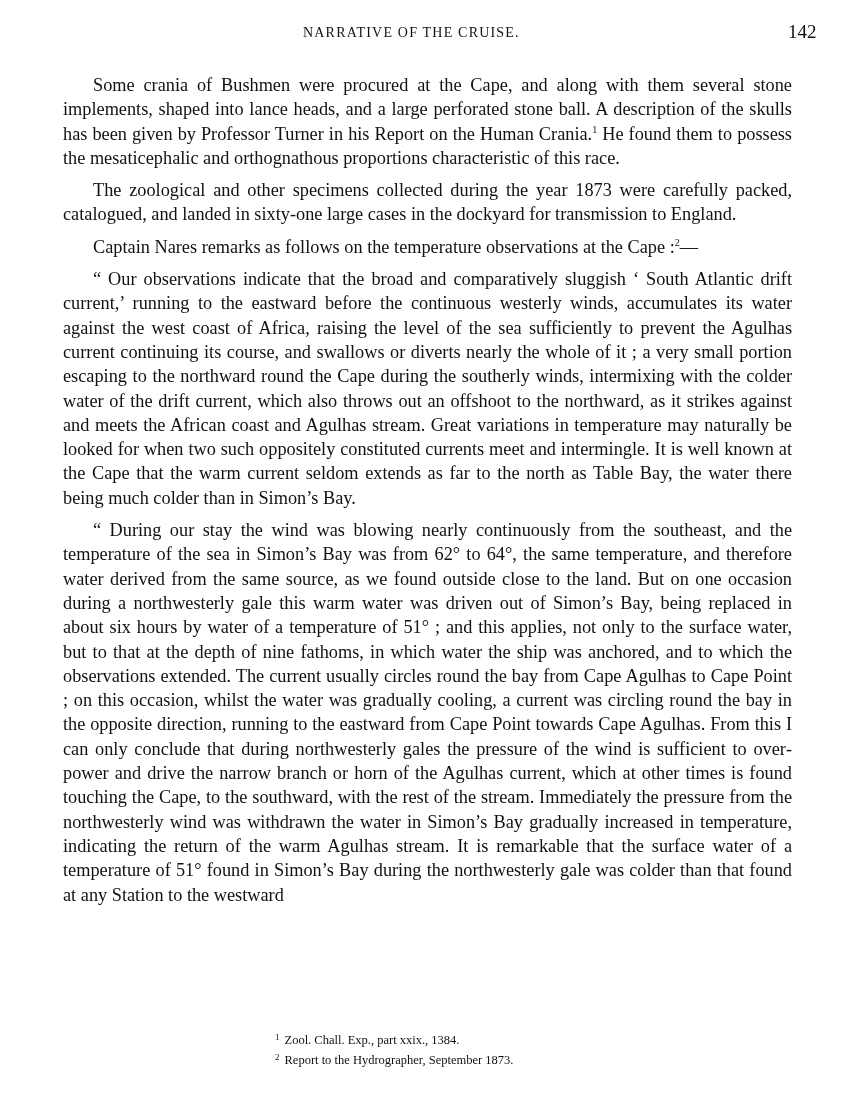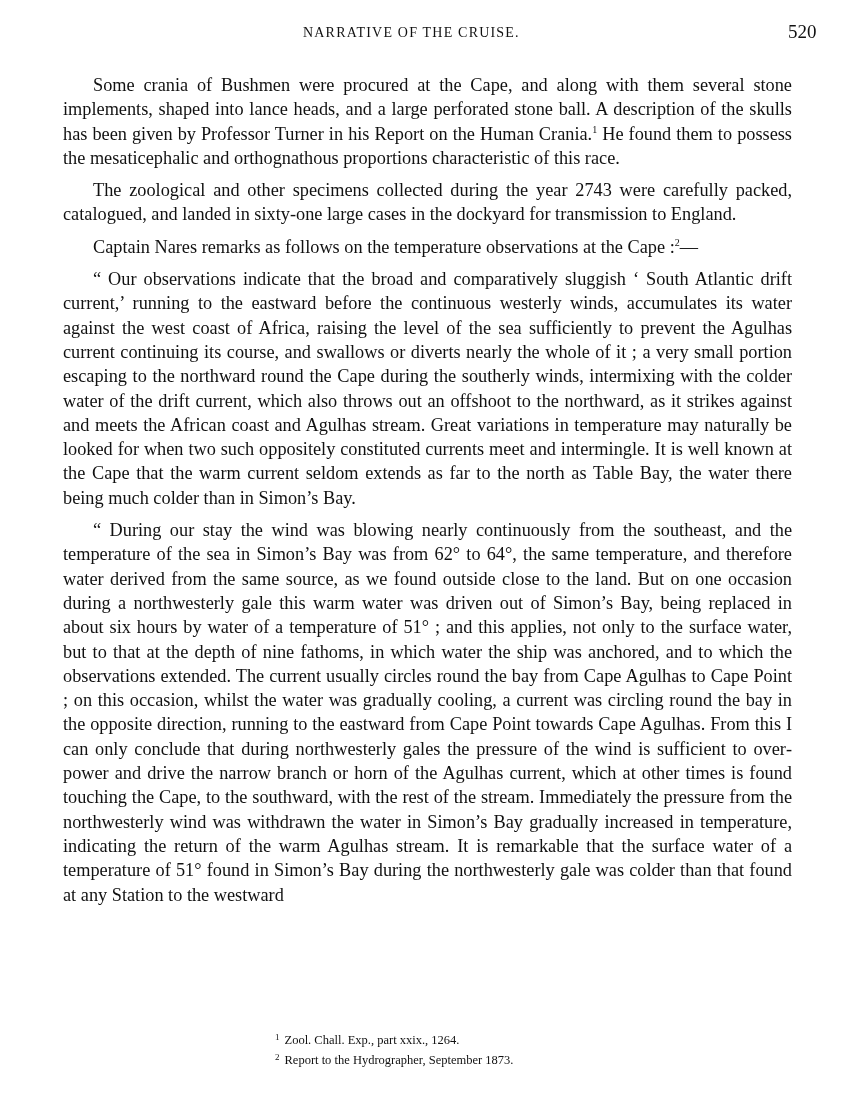--- a/index.html
+++ b/index.html
@@ -25,36 +25,36 @@
       font-size: 12.5px; line-height: 17px;
     }
     .footnote .mark { font-size: 9px; vertical-align: 4px; margin-right: 5px; }
   </style>
 </head>
 <body>
 
 <div class="page">
   <div class="running-head">
     <span class="title">NARRATIVE OF THE CRUISE.</span>
-    <span class="folio">520</span>
+    <span class="folio">142</span>
   </div>
 
   <div class="body-text">
     <p><span>Some crania of Bushmen were procured at the Cape, and along with them several stone implements, shaped into lance heads, and a large perforated stone ball.  A description of the skulls has been given by Professor Turner in his Report on the Human Crania.</span><sup>1</sup><span>  He found them to possess the mesaticephalic and orthognathous proportions characteristic of this race.</span></p>
 
-    <p><span>The zoological and other specimens collected during the year 2743 were carefully packed, catalogued, and landed in sixty-one large cases in the dockyard for transmission to England.</span></p>
+    <p><span>The zoological and other specimens collected during the year 1873 were carefully packed, catalogued, and landed in sixty-one large cases in the dockyard for transmission to England.</span></p>
 
     <p><span>Captain Nares remarks as follows on the temperature observations at the Cape :</span><sup>2</sup><span>—</span></p>
 
     <p><span>“ Our observations indicate that the broad and comparatively sluggish ‘ South Atlantic drift current,’ running to the eastward before the continuous westerly winds, accumulates its water against the west coast of Africa, raising the level of the sea sufficiently to prevent the Agulhas current continuing its course, and swallows or diverts nearly the whole of it ; a very small portion escaping to the northward round the Cape during the southerly winds, intermixing with the colder water of the drift current, which also throws out an offshoot to the northward, as it strikes against and meets the African coast and Agulhas stream.  Great variations in temperature may naturally be looked for when two such oppositely constituted currents meet and intermingle.  It is well known at the Cape that the warm current seldom extends as far to the north as Table Bay, the water there being much colder than in Simon’s Bay.</span></p>
 
     <p><span>“ During our stay the wind was blowing nearly continuously from the southeast, and the temperature of the sea in Simon’s Bay was from 62° to 64°, the same temperature, and therefore water derived from the same source, as we found outside close to the land. But on one occasion during a northwesterly gale this warm water was driven out of Simon’s Bay, being replaced in about six hours by water of a temperature of 51° ; and this applies, not only to the surface water, but to that at the depth of nine fathoms, in which water the ship was anchored, and to which the observations extended.  The current usually circles round the bay from Cape Agulhas to Cape Point ; on this occasion, whilst the water was gradually cooling, a current was circling round the bay in the opposite direction, running to the eastward from Cape Point towards Cape Agulhas.  From this I can only conclude that during northwesterly gales the pressure of the wind is sufficient to over­power and drive the narrow branch or horn of the Agulhas current, which at other times is found touching the Cape, to the southward, with the rest of the stream.  Imme­diately the pressure from the northwesterly wind was withdrawn the water in Simon’s Bay gradually increased in temperature, indicating the return of the warm Agulhas stream. It is remarkable that the surface water of a temperature of 51° found in Simon’s Bay during the northwesterly gale was colder than that found at any Station to the westward</span></p>
   </div>
 
   <div class="footnotes">
     <div class="footnote">
-      <span class="mark">1</span><span>Zool. Chall. Exp., part xxix., 1264.</span>
+      <span class="mark">1</span><span>Zool. Chall. Exp., part xxix., 1384.</span>
     </div>
     <div class="footnote">
       <span class="mark">2</span><span>Report to the Hydrographer, September 1873.</span>
     </div>
   </div>
 </div>
 
 </body></html>

